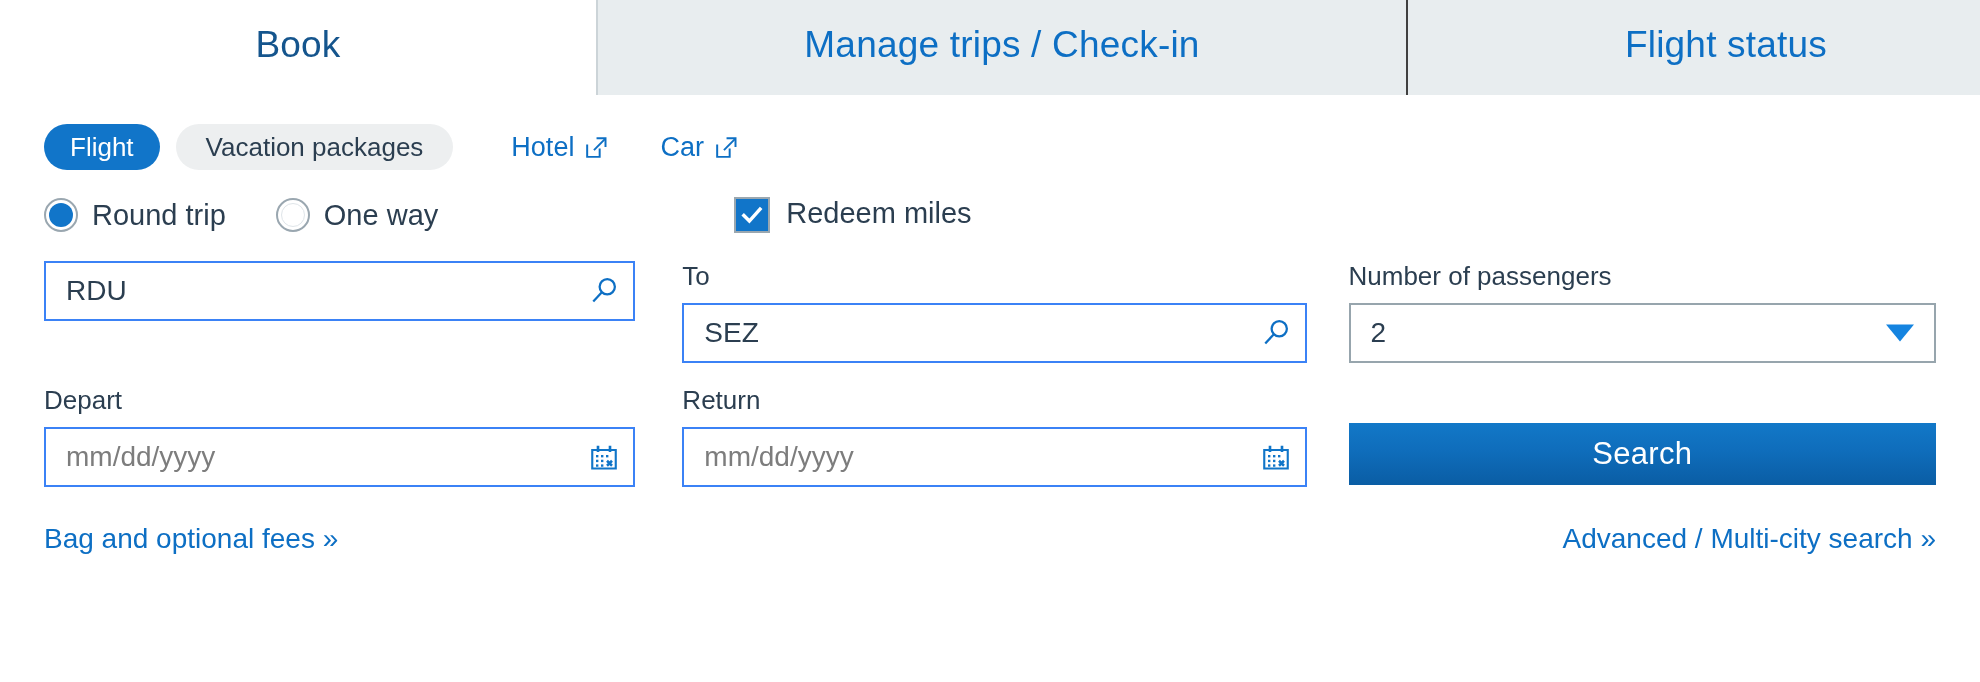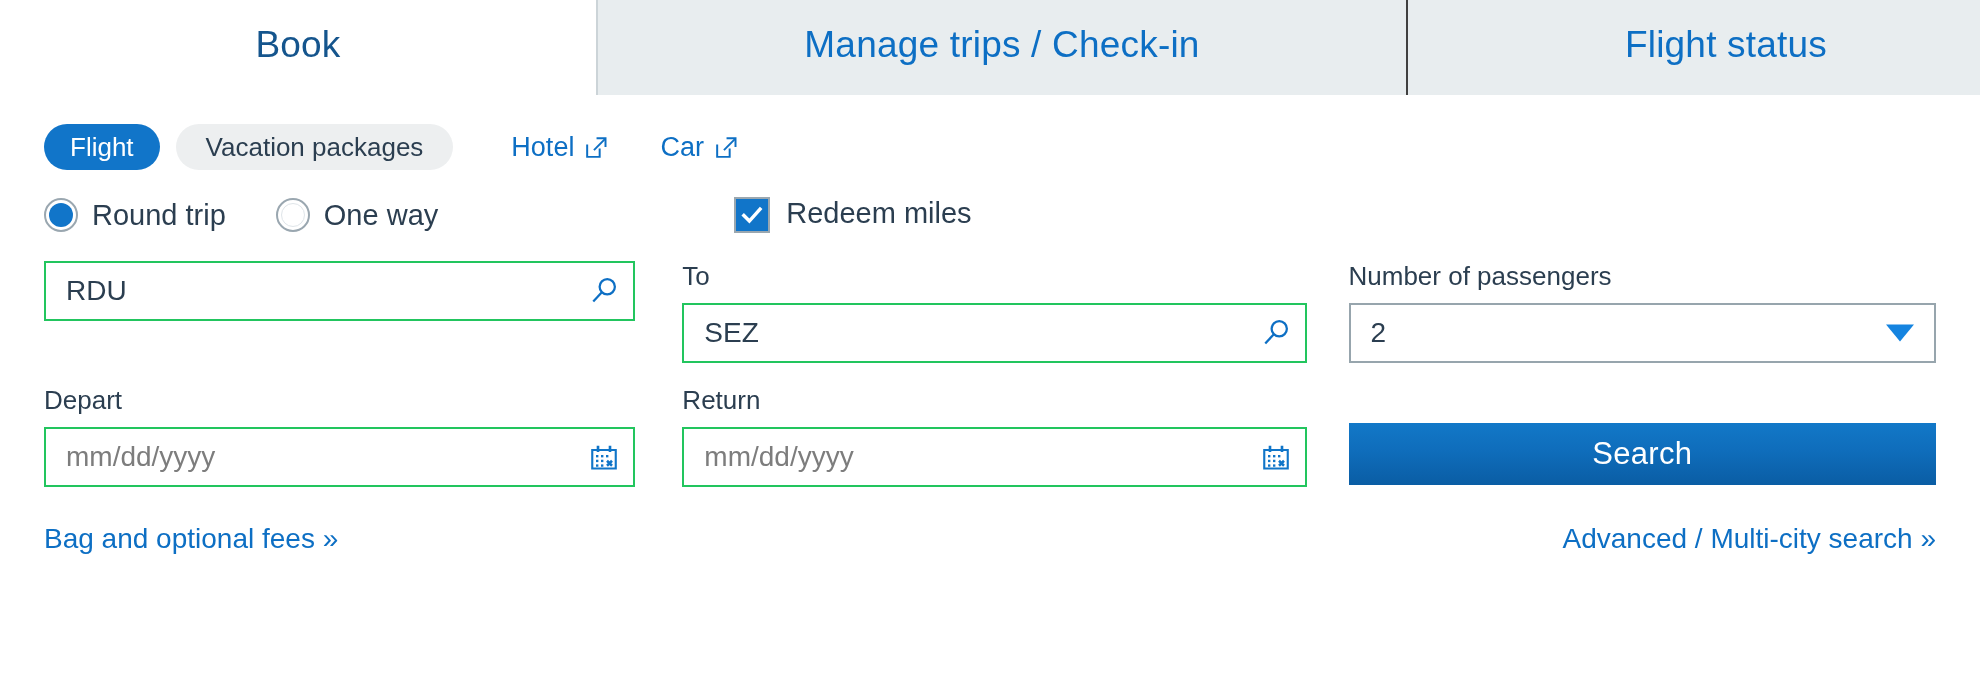--- a/index.html
+++ b/index.html
@@ -172,21 +172,21 @@
     margin-bottom: 11px;
     display: block;
   }
   .input-wrap {
     position: relative;
     height: 60px;
   }
   .text-input {
     width: 100%;
     height: 60px;
-    border: 2px solid #22c55e;
+    border: 2px solid #3b82f6;
     background: #ffffff;
     font-family: "Liberation Sans", sans-serif;
     font-size: 28px;
     color: #2b3e50;
     padding: 0 58px 0 20px;
     outline: none;
     border-radius: 0;
   }
   .text-input::placeholder { color: #7d7d7d; opacity: 1; }
   .in-icon {

